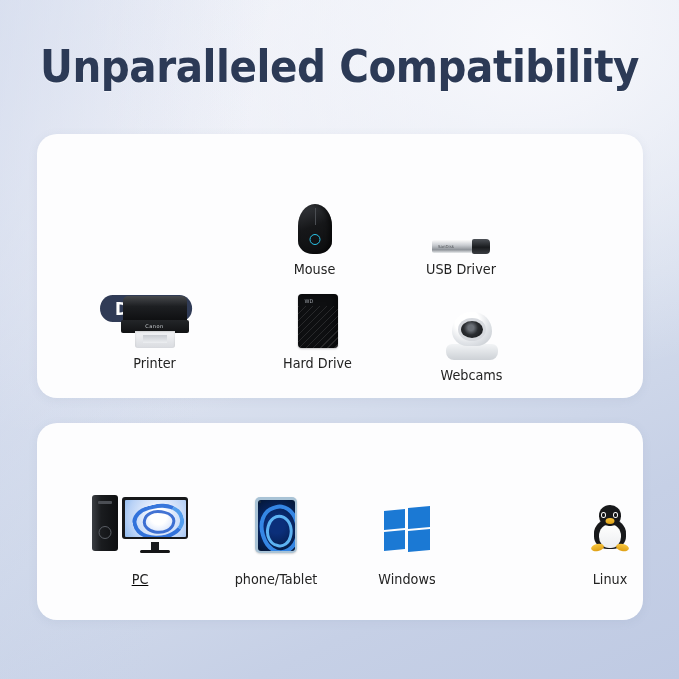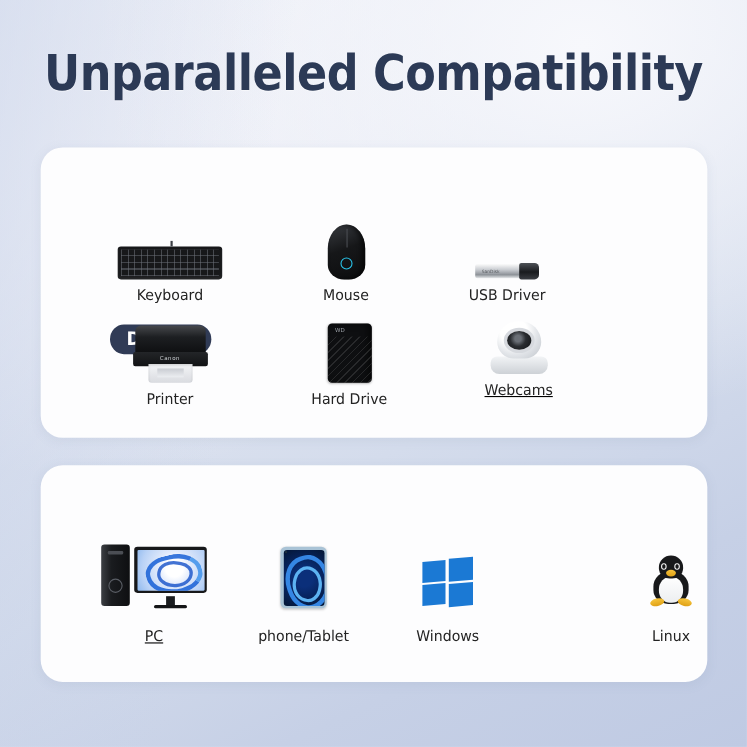--- a/index.html
+++ b/index.html
@@ -270,28 +270,20 @@
 <body>
 
 <div id="page">
 
   <div class="title">Unparalleled Compatibility</div>
 
   <div class="card" id="card-devices">
 
     <div class="pill" id="pill-device">Devive</div>
 
-    <div class="item" style="left:66px; top:62px; width:103px;">
-      <div class="art">
-        <div class="kb">
-            <div class="kb-keys"></div>
-          </div>
-      </div>
-      <div class="caption">Keyboard</div>
-    </div>
 
     <div class="item" style="left:226px; top:62px; width:103px;">
       <div class="art">
         <div class="mouse">
             <div class="mouse-g"></div>
           </div>
       </div>
       <div class="caption">Mouse</div>
     </div>
 
@@ -322,21 +314,21 @@
 
     <div class="item" style="left:229px; top:156px; width:103px;">
       <div class="art">
         <div class="hdd">
             <span class="hdd-logo">WD</span>
           </div>
       </div>
       <div class="caption">Hard Drive</div>
     </div>
 
-    <div class="item" style="left:383px; top:148px; width:103px;text-decoration:underline;">
+    <div class="item" style="left:383px; top:168px; width:103px;">
       <div class="art">
         <div class="cam">
           <div class="cam-base"></div>
           <div class="cam-dome">
               <div class="cam-lens"></div>
             </div>
         </div>
       </div>
       <div class="caption">Webcams</div>
     </div>

